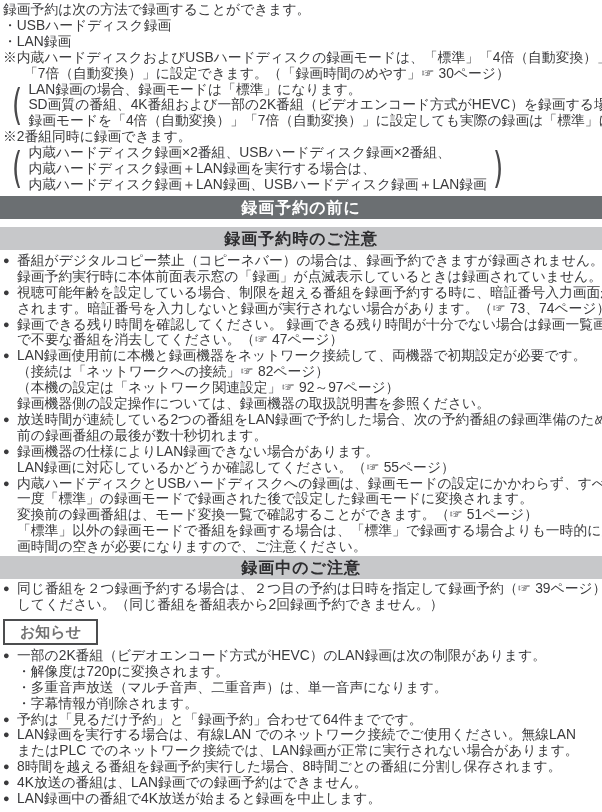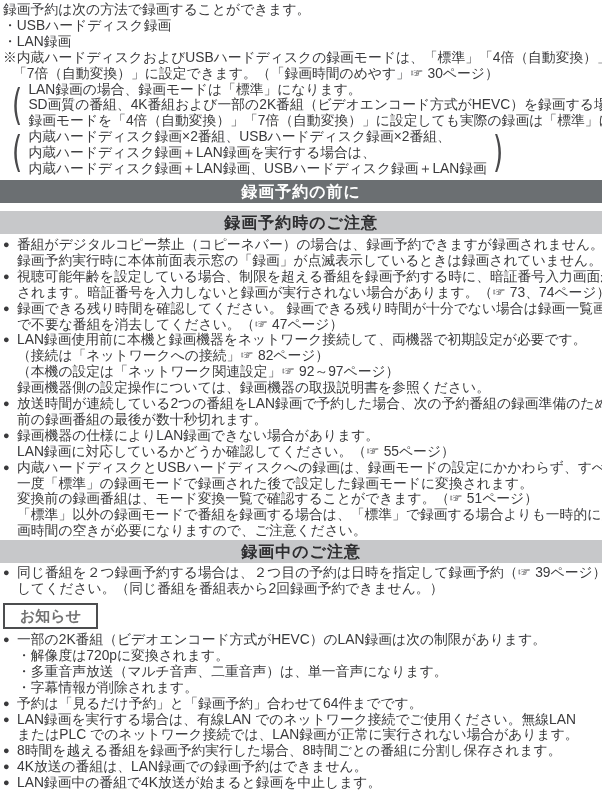--- a/index.html
+++ b/index.html
@@ -10,21 +10,21 @@
     overflow:hidden;
     background:#ffffff;
     color:#3a3a3c;
     font-family:"Liberation Sans", sans-serif;
     font-size:13.8px;
     line-height:15.9px;
     padding-top:2px;
   }
   .tx { margin-left:3px; }
   .line { white-space:nowrap; }
-  .indent1 { margin-left:10px; }
+  .indent1 { margin-left:21px; }
   .paren-group {
     display:inline-flex;
     align-items:stretch;
     margin-left:6px;
   }
   .big-paren {
     flex:none;
     display:inline-block;
     font-family:"DejaVu Sans", sans-serif;
     font-size:42px;
@@ -84,20 +84,21 @@
     <div class="paren-group">
       <span class="big-paren">(</span>
       <div class="group-lines">
         <div class="line">LAN録画の場合、録画モードは「標準」になります。</div>
         <div class="line">SD画質の番組、4K番組および一部の2K番組（ビデオエンコード方式がHEVC）を録画する場合、</div>
         <div class="line">録画モードを「4倍（自動変換）」「7倍（自動変換）」に設定しても実際の録画は「標準」になります。</div>
       </div>
 
     </div>
 
+    <div class="line">※2番組同時に録画できます。</div>
 
     <div class="paren-group">
       <span class="big-paren">(</span>
       <div class="group-lines">
         <div class="line">内蔵ハードディスク録画×2番組、USBハードディスク録画×2番組、</div>
         <div class="line">内蔵ハードディスク録画＋LAN録画を実行する場合は、</div>
         <div class="line">内蔵ハードディスク録画＋LAN録画、USBハードディスク録画＋LAN録画</div>
       </div>
       <span class="big-paren">)</span>
     </div>

